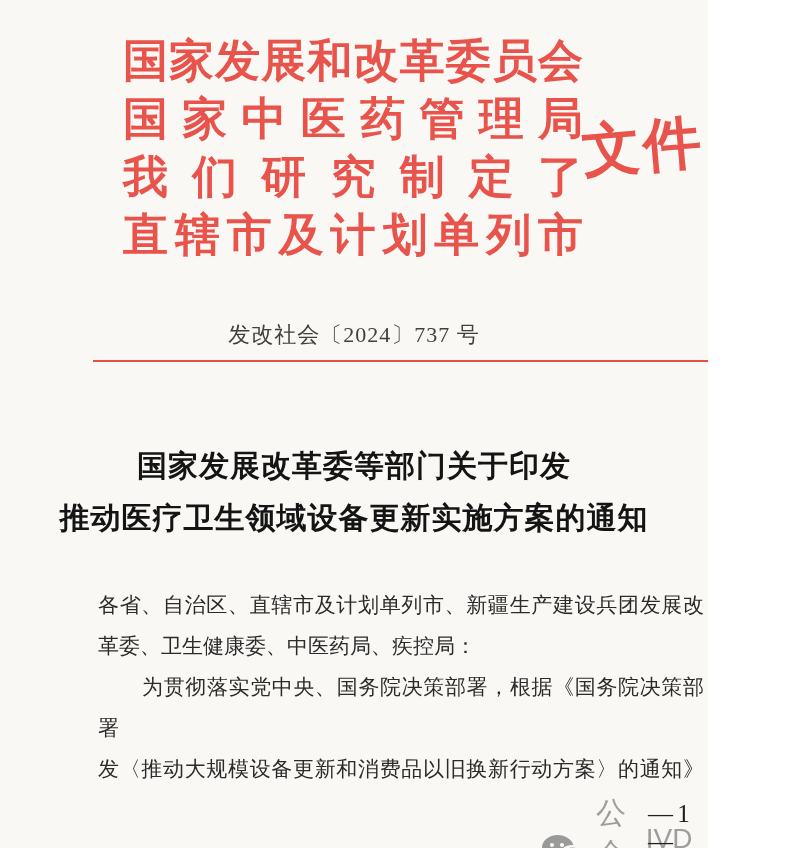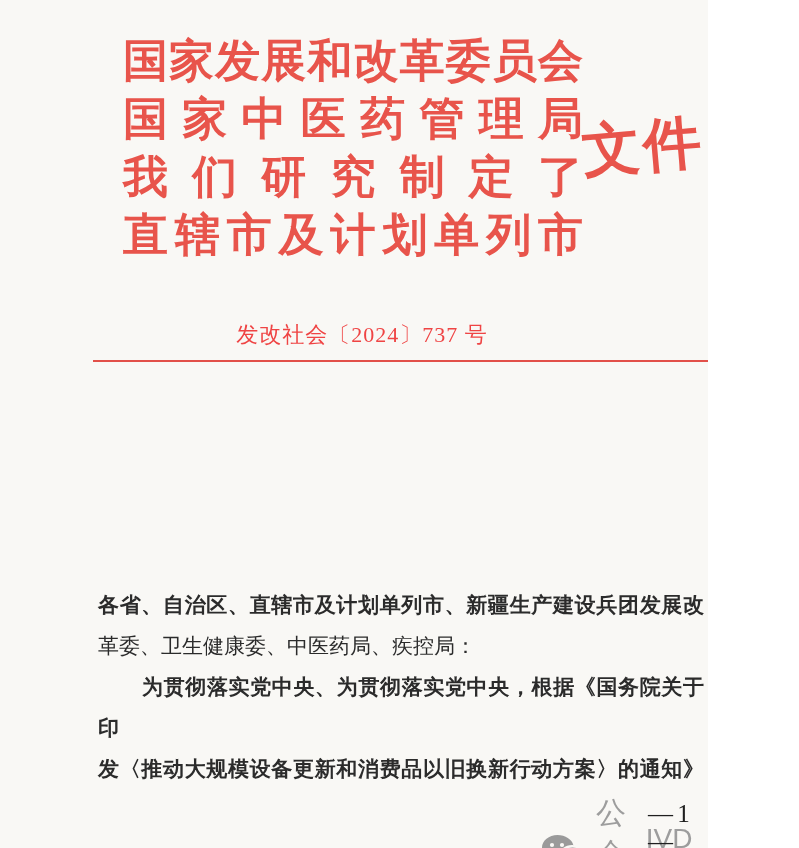--- a/index.html
+++ b/index.html
@@ -37,25 +37,25 @@
     font-size: 58px;
     font-weight: 700;
     letter-spacing: 3px;
     transform: rotate(-5deg);
     white-space: nowrap;
   }
 
   
   .doc-number {
     position: absolute;
-    left: 8px; top: 320px;
+    left: 0; top: 320px;
     width: 100%;
     text-align: center;
     font-size: 22px;
-    color: #ef4444;
+    color: #404040;
     letter-spacing: 1px;
   }
   .red-divider {
     position: absolute;
     left: 93px; top: 360px;
     width: 620px; height: 2px;
     background: #e25049;
   }
 
   
@@ -78,21 +78,20 @@
     width: 606px;
     font-size: 21px;
     color: #2b2b2b;
     line-height: 41px;
   }
   .bline { white-space: nowrap; }
   .bline.just {
     text-align: justify;
     text-align-last: justify;
     white-space: normal;
-    font-weight: bold;
   }
   .bline.indent { text-indent: 44px; }
 
   
   .watermark {
     position: absolute;
     left: 540px; top: 793px;
     display: flex;
     align-items: center;
     color: #9d9d9d;
@@ -122,25 +121,29 @@
     <div class="agency-line">我们研究制定了</div>
     <div class="agency-line">直辖市及计划单列市</div>
   </div>
 
   <div class="doc-type">文件</div>
 
   <div class="doc-number">发改社会〔2024〕737 号</div>
 
   <div class="red-divider"></div>
 
+  <div class="doc-title">
+    <div>国家发展改革委等部门关于印发</div>
+    <div>推动医疗卫生领域设备更新实施方案的通知</div>
+  </div>
 
   <div class="doc-body">
     <div class="bline just">各省、自治区、直辖市及计划单列市、新疆生产建设兵团发展改</div>
     <div class="bline">革委、卫生健康委、中医药局、疾控局：</div>
-    <div class="bline just indent">为贯彻落实党中央、为贯彻落实党中央，根据《国务院关于印</div>
+    <div class="bline just indent">为贯彻落实党中央、国务院决策部署，根据《国务院决策部署</div>
     <div class="bline just">发〈推动大规模设备更新和消费品以旧换新行动方案〉的通知》</div>
   </div>
 
   <div class="watermark">
     <span class="wm-icon">
       <svg width="46" height="40" viewBox="0 0 46 40">
         <g fill="#9a9a9a">
           <path d="M17.5 2 C8.9 2 2 7.6 2 14.5 c0 3.9 2.2 7.4 5.7 9.7 l-1.4 4.6 5.1-2.6 c1.9.6 4 .9 6.1.9 .6 0 1.2 0 1.8-.1 -.4-1.1-.6-2.3-.6-3.5 0-6.3 5.9-11.4 13.2-11.4 .5 0 1 0 1.5.1 C31.9 6.3 25.4 2 17.5 2 Z"></path>
           <path d="M32.5 14.5 c-6.9 0-12.5 4.8-12.5 10.7 0 5.9 5.6 10.7 12.5 10.7 1.7 0 3.3-.3 4.8-.8 l4.4 2.2 -1.2-3.9 c2.8-2 4.5-4.9 4.5-8.2 0-5.9-5.6-10.7-12.5-10.7 Z"></path>
         </g>

